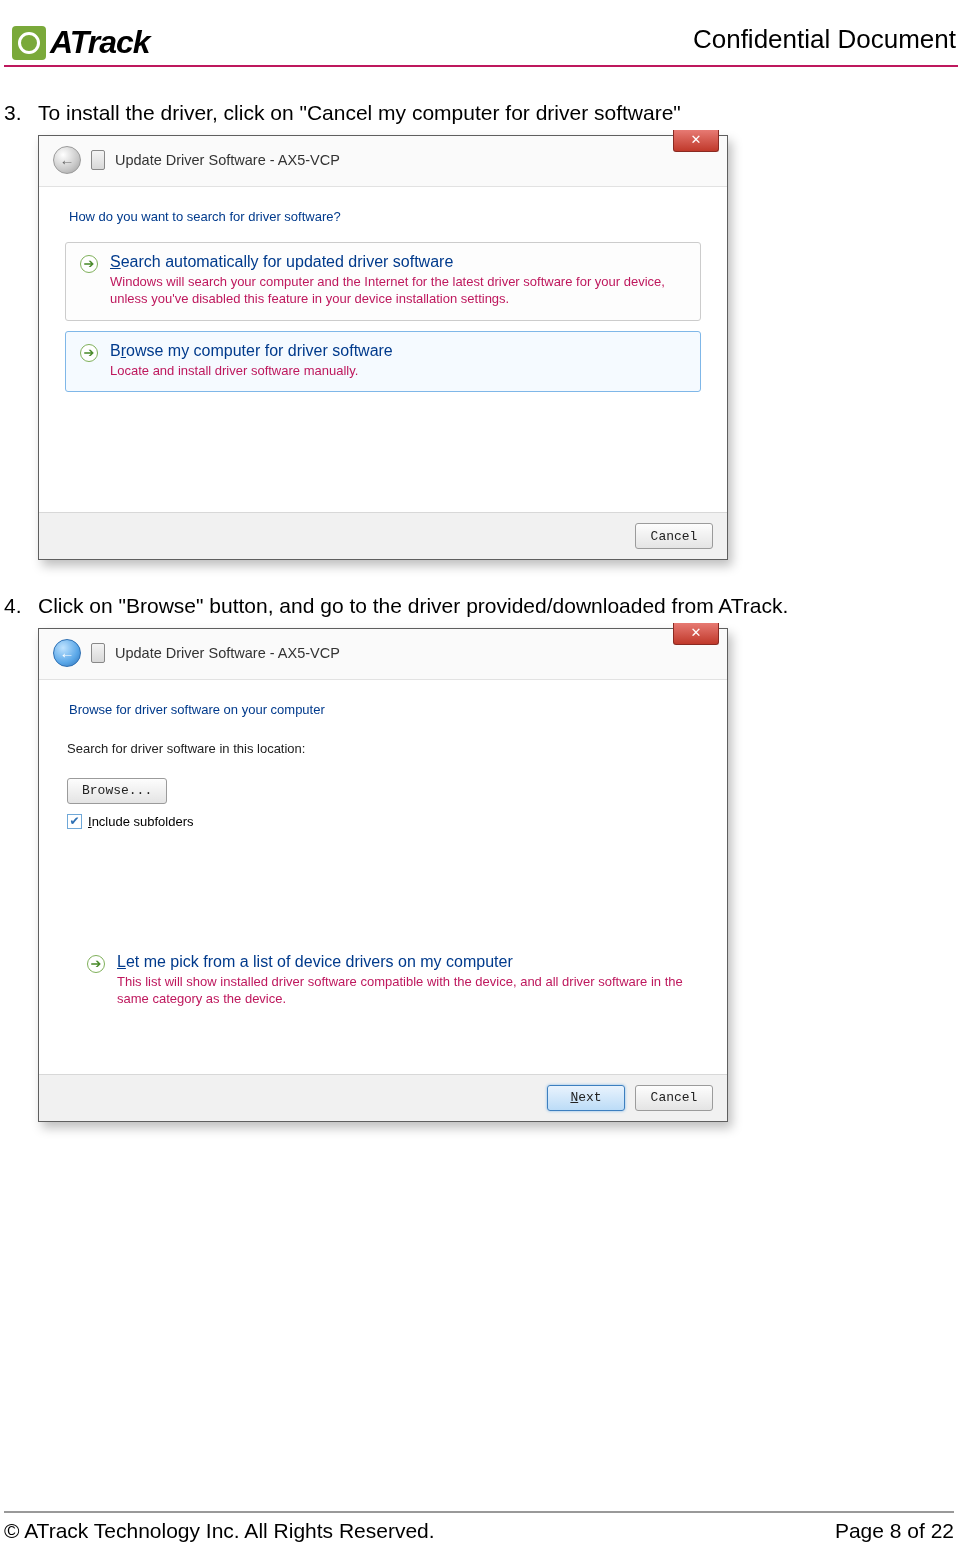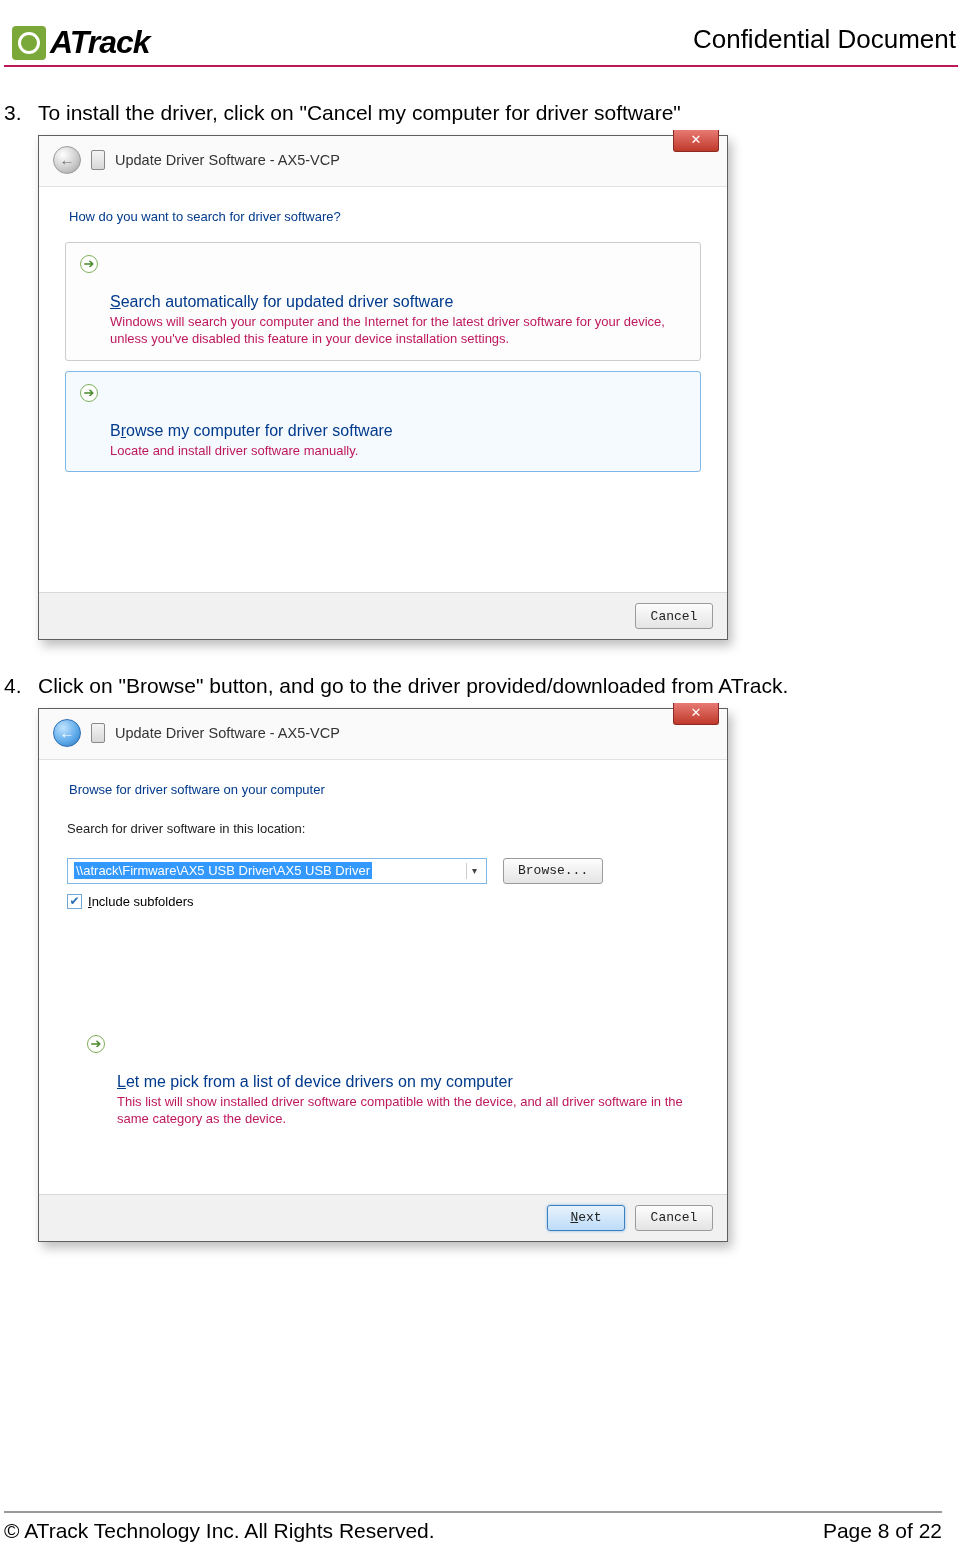--- a/index.html
+++ b/index.html
@@ -124,21 +124,21 @@
     width:18px; height:18px;
     border-radius:50%;
     background:#fff;
     border:1px solid #7fb05a;
     color:#4a8a2b;
     font-size:13px;
     display:flex;align-items:center;justify-content:center;
     margin-top:2px;
     flex-shrink:0;
   }
-  .opt-title { color:#003a8c; font-size:16px;margin-top:40px; }
+  .opt-title { color:#003a8c; font-size:16px; }
   .opt-title u { text-decoration:underline; }
   .opt-desc { color:#be185d; font-size:13px; line-height:1.35; margin-top:2px;}
   .dlg1-space { height:110px; }
   .dlg-footer {
     border-top:1px solid #d8d8d8;
     background:#f1f1f1;
     display:flex;
     justify-content:flex-end;
     gap:10px;
     padding:10px 14px;
@@ -193,21 +193,21 @@
     display:flex;align-items:center;justify-content:center;color:#2d6fb3;font-size:12px;
   }
   .option2 {
     display:flex; gap:12px;
     margin:120px 4px 0 24px;
     padding:4px 8px 6px 0;
   }
   .dlg2-space { height:50px; }
   .page-footer {
     position:absolute;
-    left:4px; right:20px; bottom:8px;
+    left:4px; right:8px; bottom:8px;
     border-top:2px solid #999;
     display:flex;
     justify-content:space-between;
     font-size:21px;
     padding-top:6px;
   }
 </style>
 </head>
 <body>
 
@@ -277,24 +277,20 @@
         <div class="back-circle blue">←</div>
         <div class="drive-icon"></div>
         <div>Update Driver Software - AX5-VCP</div>
       </div>
       <div class="dlg-inner">
         <div class="dlg-heading">Browse for driver software on your computer</div>
 
         <div class="browse-body">
           <div class="label-sm">Search for driver software in this location:</div>
           <div class="path-row">
-            <div class="path-combo">
-              <span class="sel">\\atrack\Firmware\AX5 USB Driver\AX5 USB Driver</span>
-              <span class="dd">▾</span>
-            </div>
             <button class="win-btn" style="min-width:92px">Browse...</button>
           </div>
           <div class="chk-row">
             <div class="chk">✔</div>
             <div><u>I</u><span>nclude subfolders</span></div>
           </div>
 
           <div class="option2">
             <div class="opt-arrow">➔</div>
             <div>

